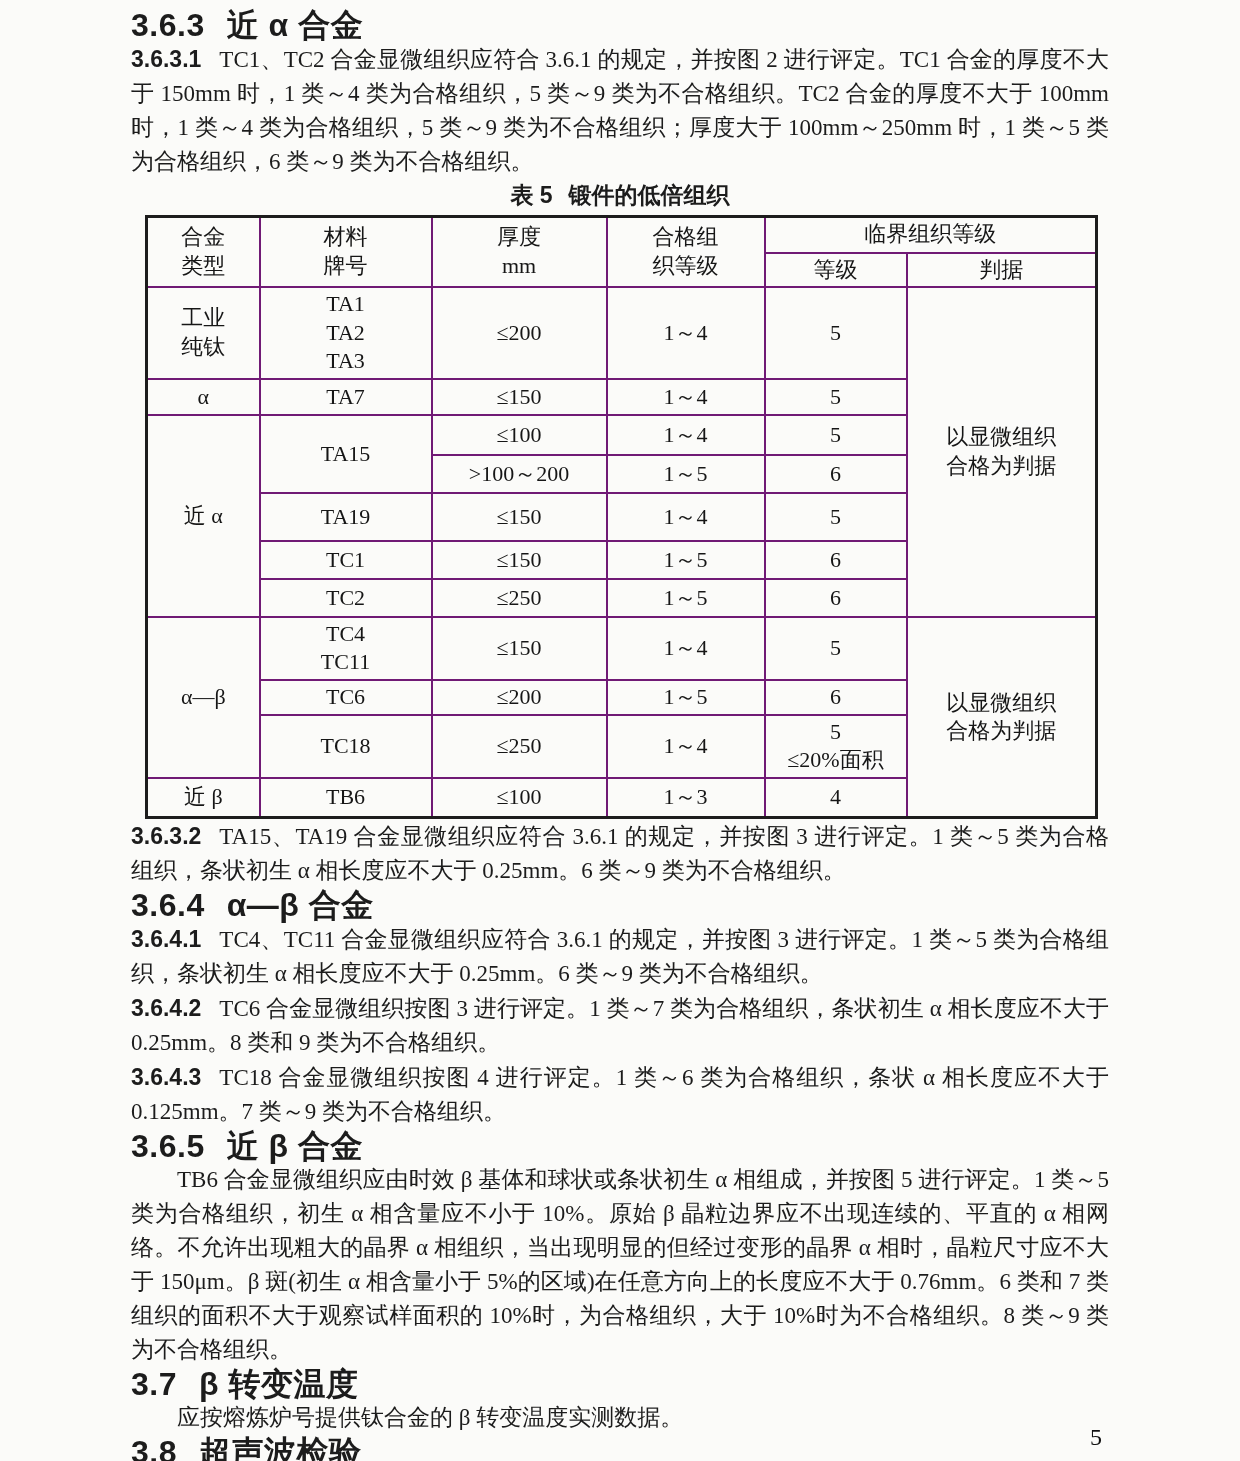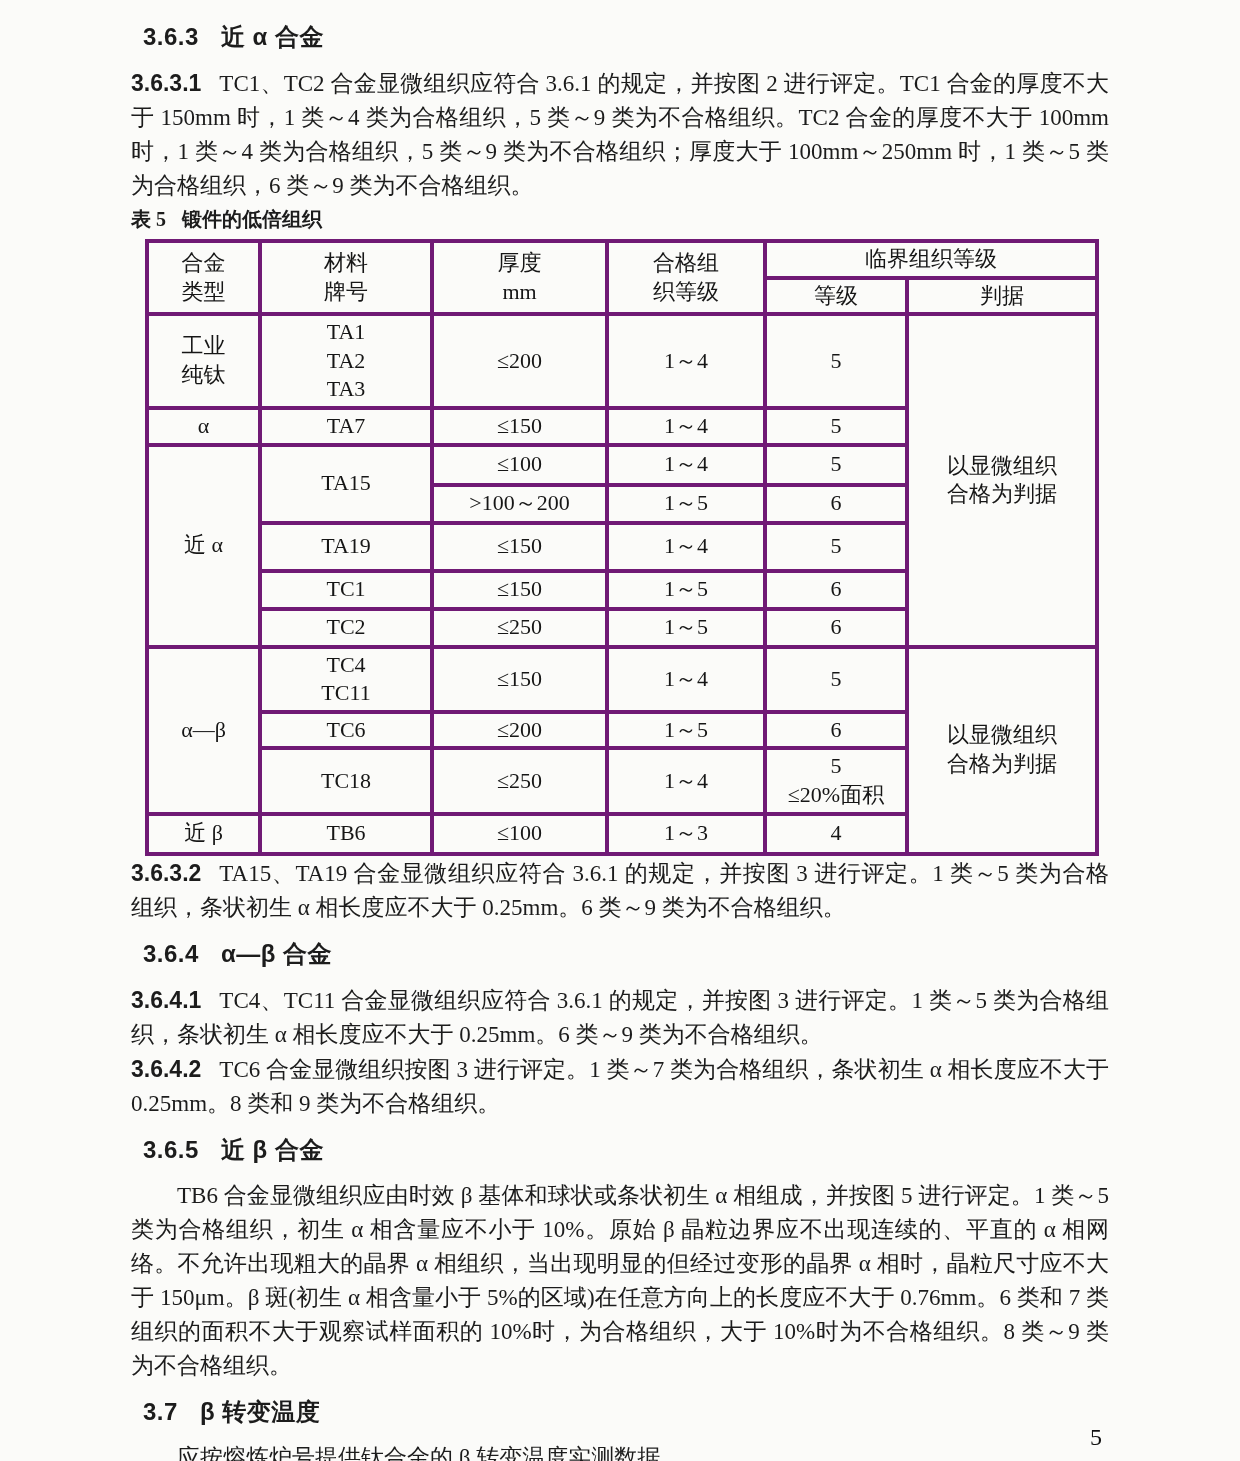--- a/index.html
+++ b/index.html
@@ -4,44 +4,44 @@
 <style>
   html,body{margin:0;padding:0;}
   body{
     width:1240px;height:1461px;position:relative;overflow:hidden;
     background:#fbfbf9;color:#1c1c1c;
     font-family:"Liberation Serif","DejaVu Serif",serif;
   }
   .page{position:absolute;left:131px;top:8px;width:978px;}
   .heading{
     font-family:"Liberation Sans","DejaVu Sans",sans-serif;
-    font-weight:bold;font-size:24px;line-height:34px;margin:12px;
+    font-weight:bold;font-size:32px;line-height:34px;margin:0;
     letter-spacing:0.5px;
   }
   .heading .num{margin-right:22px;}
   p.clause{
     margin:0;font-size:23px;line-height:34px;text-align:justify;
   }
   p.clause .num{
     font-family:"Liberation Sans","DejaVu Sans",sans-serif;
     font-weight:bold;margin-right:18px;
   }
   p.indent{text-indent:2em;}
   .tbl-caption{
-    font-family:Liberation Serif, serif;
-    font-weight:bold;font-size:20px;line-height:32px;margin-top:0;
+    text-align:center;font-family:Liberation Sans, sans-serif;
+    font-weight:bold;font-size:23px;line-height:32px;margin-top:0;
   }
   .tbl-caption .cap-label{margin-right:16px;}
   table.t5{
     border-collapse:collapse;table-layout:fixed;
     width:950px;margin:4px 0 0 14px;
     border:3px solid #1d1d1d;
   }
   table.t5 th,table.t5 td{
-    border:4px solid #701a75;text-align:center;vertical-align:middle;
+    border:2px solid #701a75;text-align:center;vertical-align:middle;
     font-size:22px;line-height:1.3;padding:2px 4px;font-weight:normal;
     font-family:"Liberation Serif","DejaVu Serif",serif;color:#161616;
   }
   .pre{white-space:pre-line;}
   tr.rH1{height:36px} tr.rH2{height:32px}
   tr.r1{height:68px} tr.r2{height:36px} tr.r3{height:40px}
   tr.r4{height:38px} tr.r5{height:48px} tr.r6{height:38px}
   tr.r7{height:38px} tr.r8{height:54px} tr.r9{height:32px}
   tr.r10{height:58px} tr.r11{height:40px}
   .mt1{margin-top:10px;}
@@ -169,20 +169,21 @@
     </table>
 
   <p class="clause mt1"><span class="num">3.6.3.2</span><span>TA15、TA19 合金显微组织应符合 3.6.1 的规定，并按图 3 进行评定。1 类～5 类为合格组织，条状初生 α 相长度应不大于 0.25mm。6 类～9 类为不合格组织。</span></p>
 
   <h3 class="heading"><span class="num">3.6.4</span><span>α—β 合金</span></h3>
 
   <p class="clause"><span class="num">3.6.4.1</span><span>TC4、TC11 合金显微组织应符合 3.6.1 的规定，并按图 3 进行评定。1 类～5 类为合格组织，条状初生 α 相长度应不大于 0.25mm。6 类～9 类为不合格组织。</span></p>
 
   <p class="clause"><span class="num">3.6.4.2</span><span>TC6 合金显微组织按图 3 进行评定。1 类～7 类为合格组织，条状初生 α 相长度应不大于 0.25mm。8 类和 9 类为不合格组织。</span></p>
 
+  <p class="clause"><span class="num">3.6.4.3</span><span>TC18 合金显微组织按图 4 进行评定。1 类～6 类为合格组织，条状 α 相长度应不大于 0.125mm。7 类～9 类为不合格组织。</span></p>
 
   <h3 class="heading"><span class="num">3.6.5</span><span>近 β 合金</span></h3>
 
   <p class="clause indent"><span>TB6 合金显微组织应由时效 β 基体和球状或条状初生 α 相组成，并按图 5 进行评定。1 类～5 类为合格组织，初生 α 相含量应不小于 10%。原始 β 晶粒边界应不出现连续的、平直的 α 相网络。不允许出现粗大的晶界 α 相组织，当出现明显的但经过变形的晶界 α 相时，晶粒尺寸应不大于 150μm。β 斑(初生 α 相含量小于 5%的区域)在任意方向上的长度应不大于 0.76mm。6 类和 7 类组织的面积不大于观察试样面积的 10%时，为合格组织，大于 10%时为不合格组织。8 类～9 类为不合格组织。</span></p>
 
   <h3 class="heading"><span class="num">3.7</span><span>β 转变温度</span></h3>
 
   <p class="clause indent"><span>应按熔炼炉号提供钛合金的 β 转变温度实测数据。</span></p>
 
   <h3 class="heading"><span class="num">3.8</span><span>超声波检验</span></h3>

